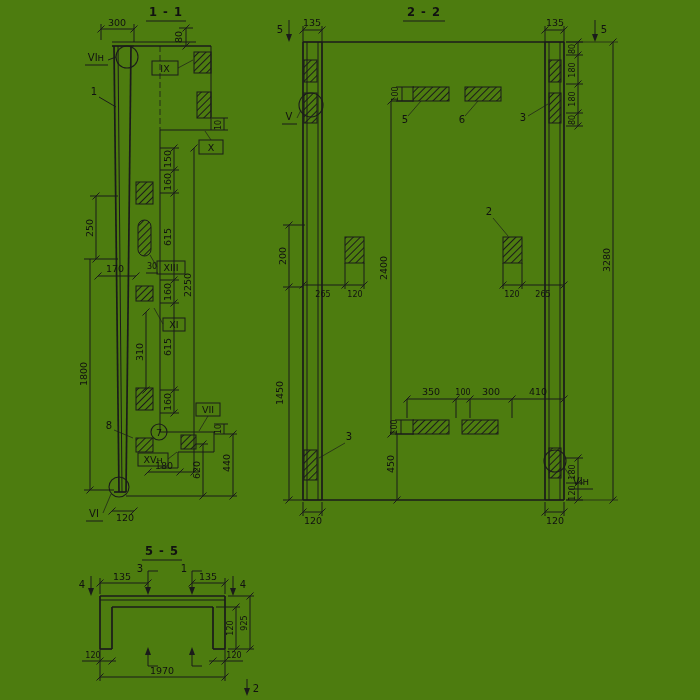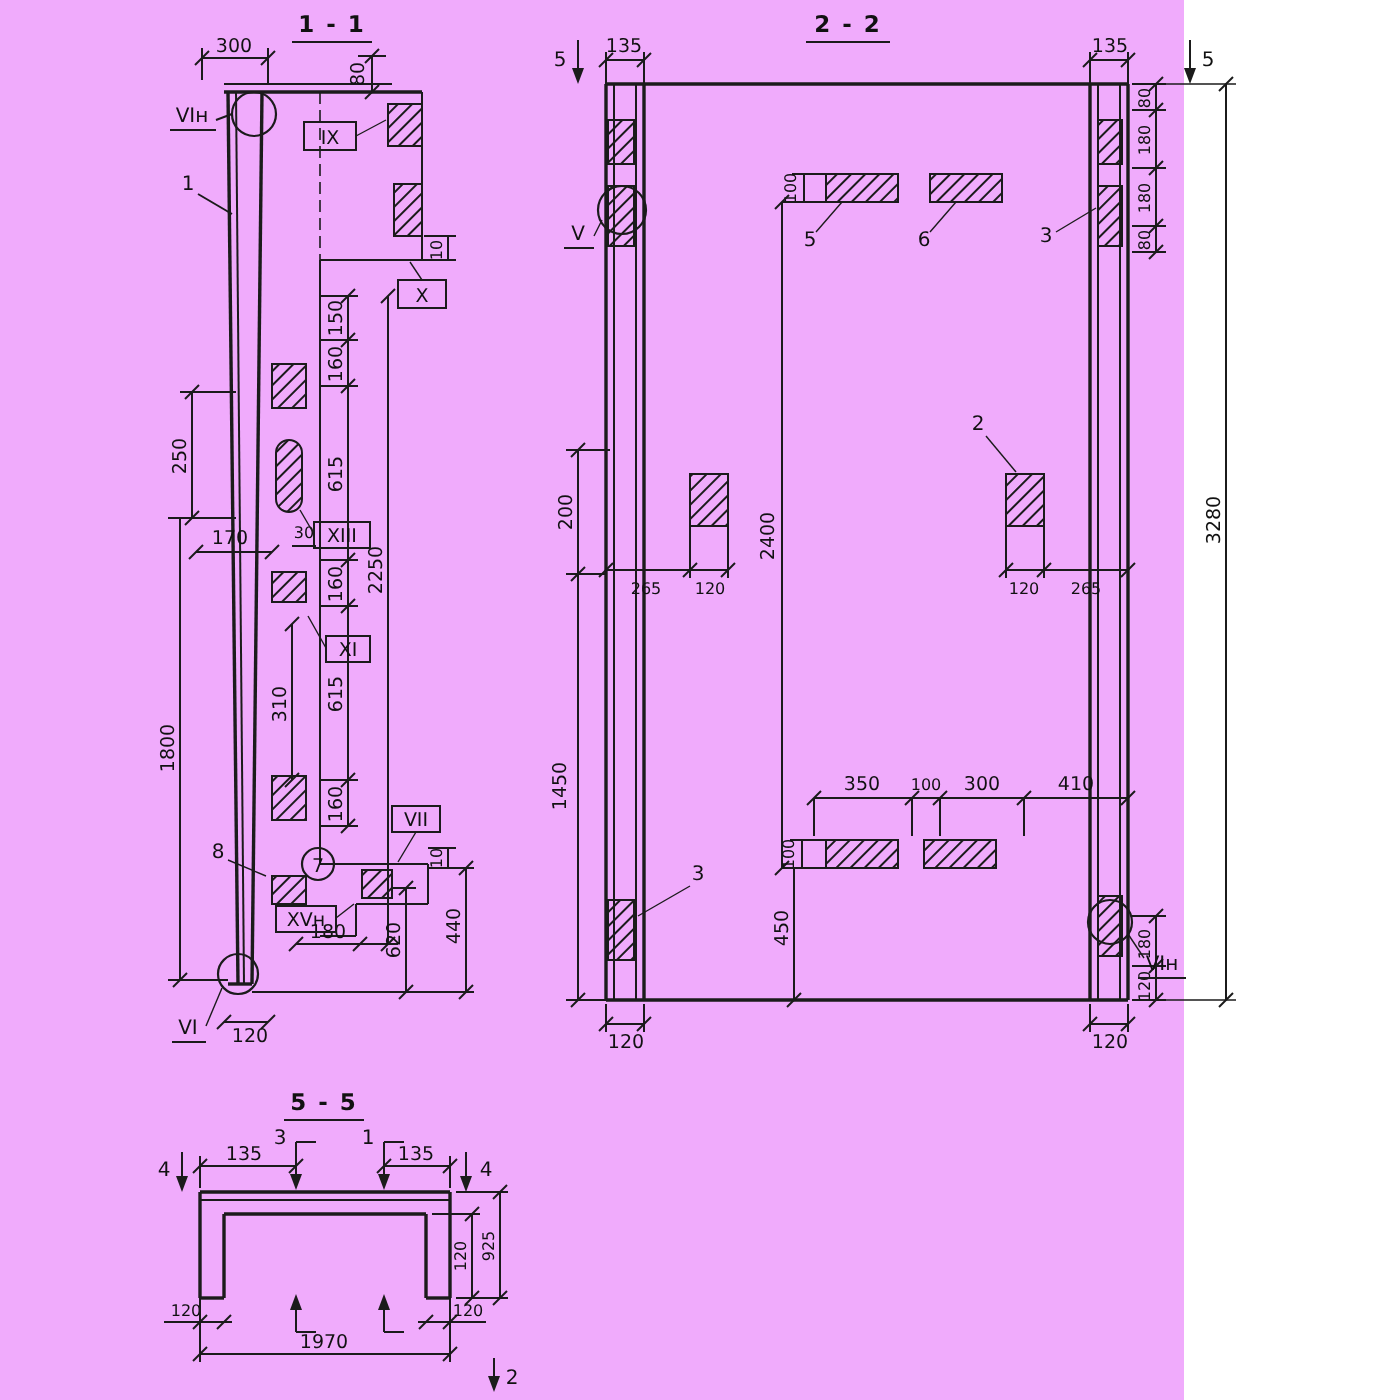--- a/index.html
+++ b/index.html
@@ -1,16 +1,16 @@
 <!DOCTYPE html>
 <html><head>
 <meta charset="utf-8">
 <style>
   html,body{margin:0;padding:0;background:#ffffff}
-  .canvas{width:592px;height:700px;background:#f0abfc;position:relative;font-family:"DejaVu Sans",sans-serif}
+  .canvas{width:700px;height:700px;background:#4d7c0f;position:relative;font-family:"DejaVu Sans",sans-serif}
   svg{display:block}
   svg line{stroke:#1b1b1b;stroke-width:1;stroke-linecap:butt}
   svg .thk{stroke-width:1.7}
   svg .thin{stroke-width:0.7}
   svg .dash{stroke-dasharray:6 3;stroke-width:0.8}
   svg circle{fill:none;stroke:#1b1b1b;stroke-width:1.1}
   svg .bx{fill:none;stroke:#1b1b1b;stroke-width:1}
   svg .hr{stroke:#1b1b1b;stroke-width:1}
   svg polygon{fill:#1b1b1b;stroke:none}
   svg text{fill:#111;font-family:"DejaVu Sans",sans-serif;font-size:9.5px}

